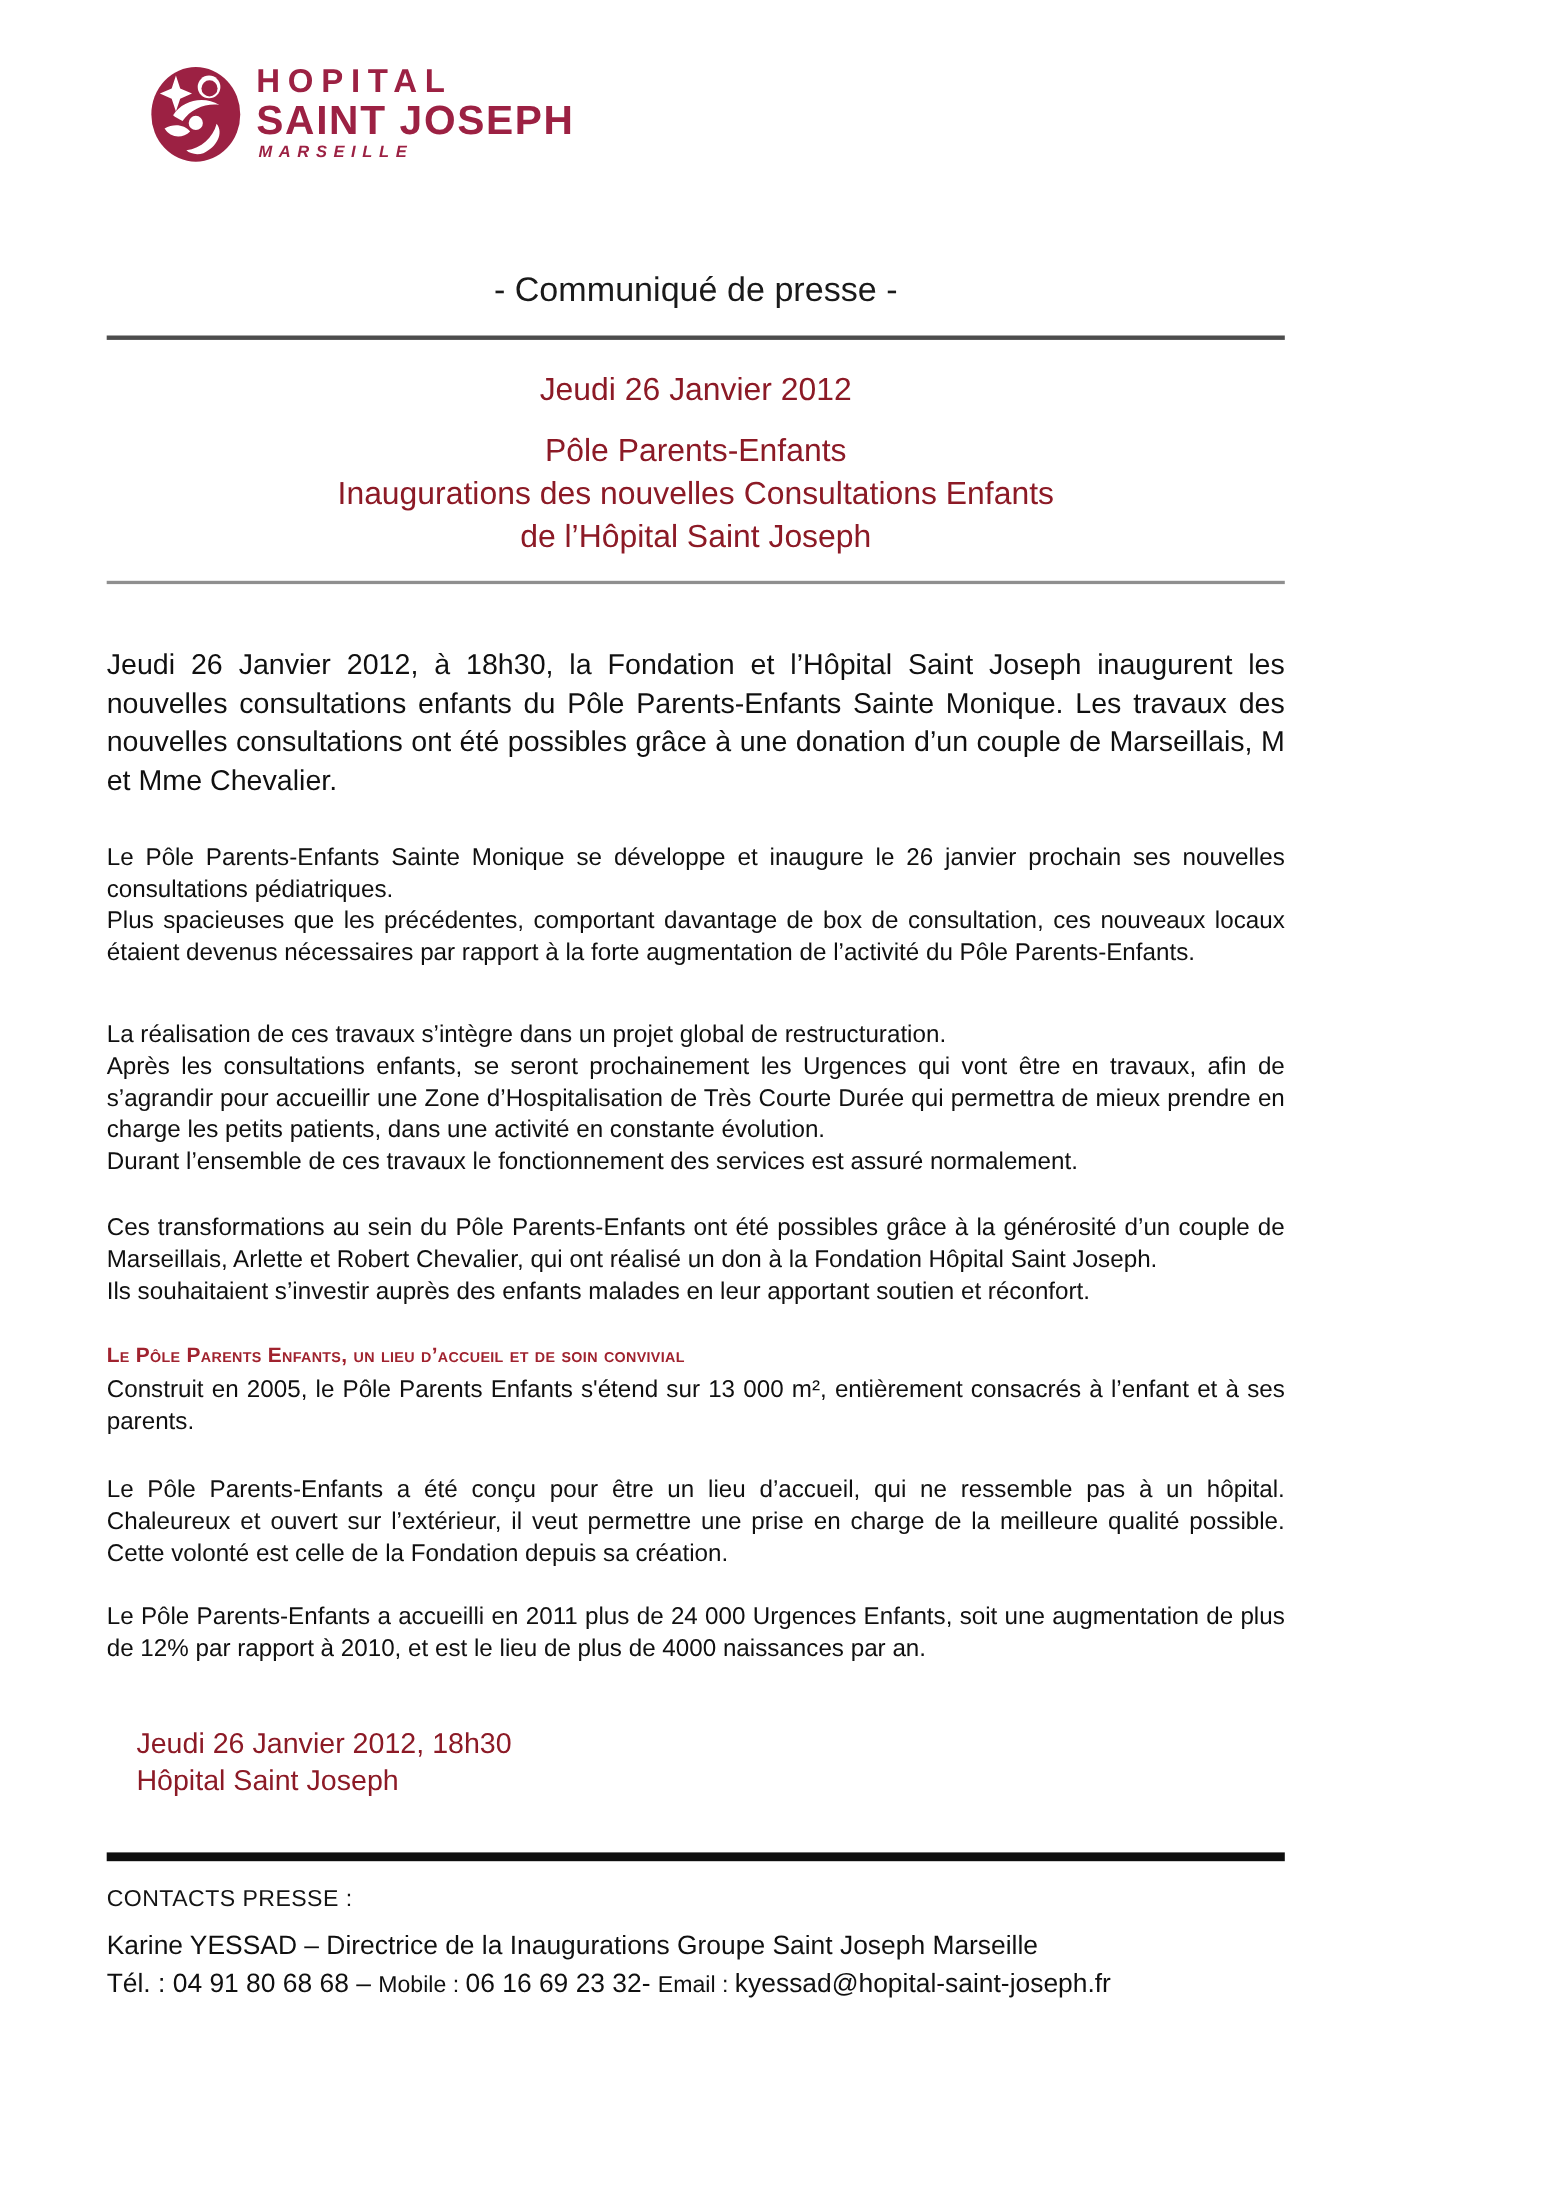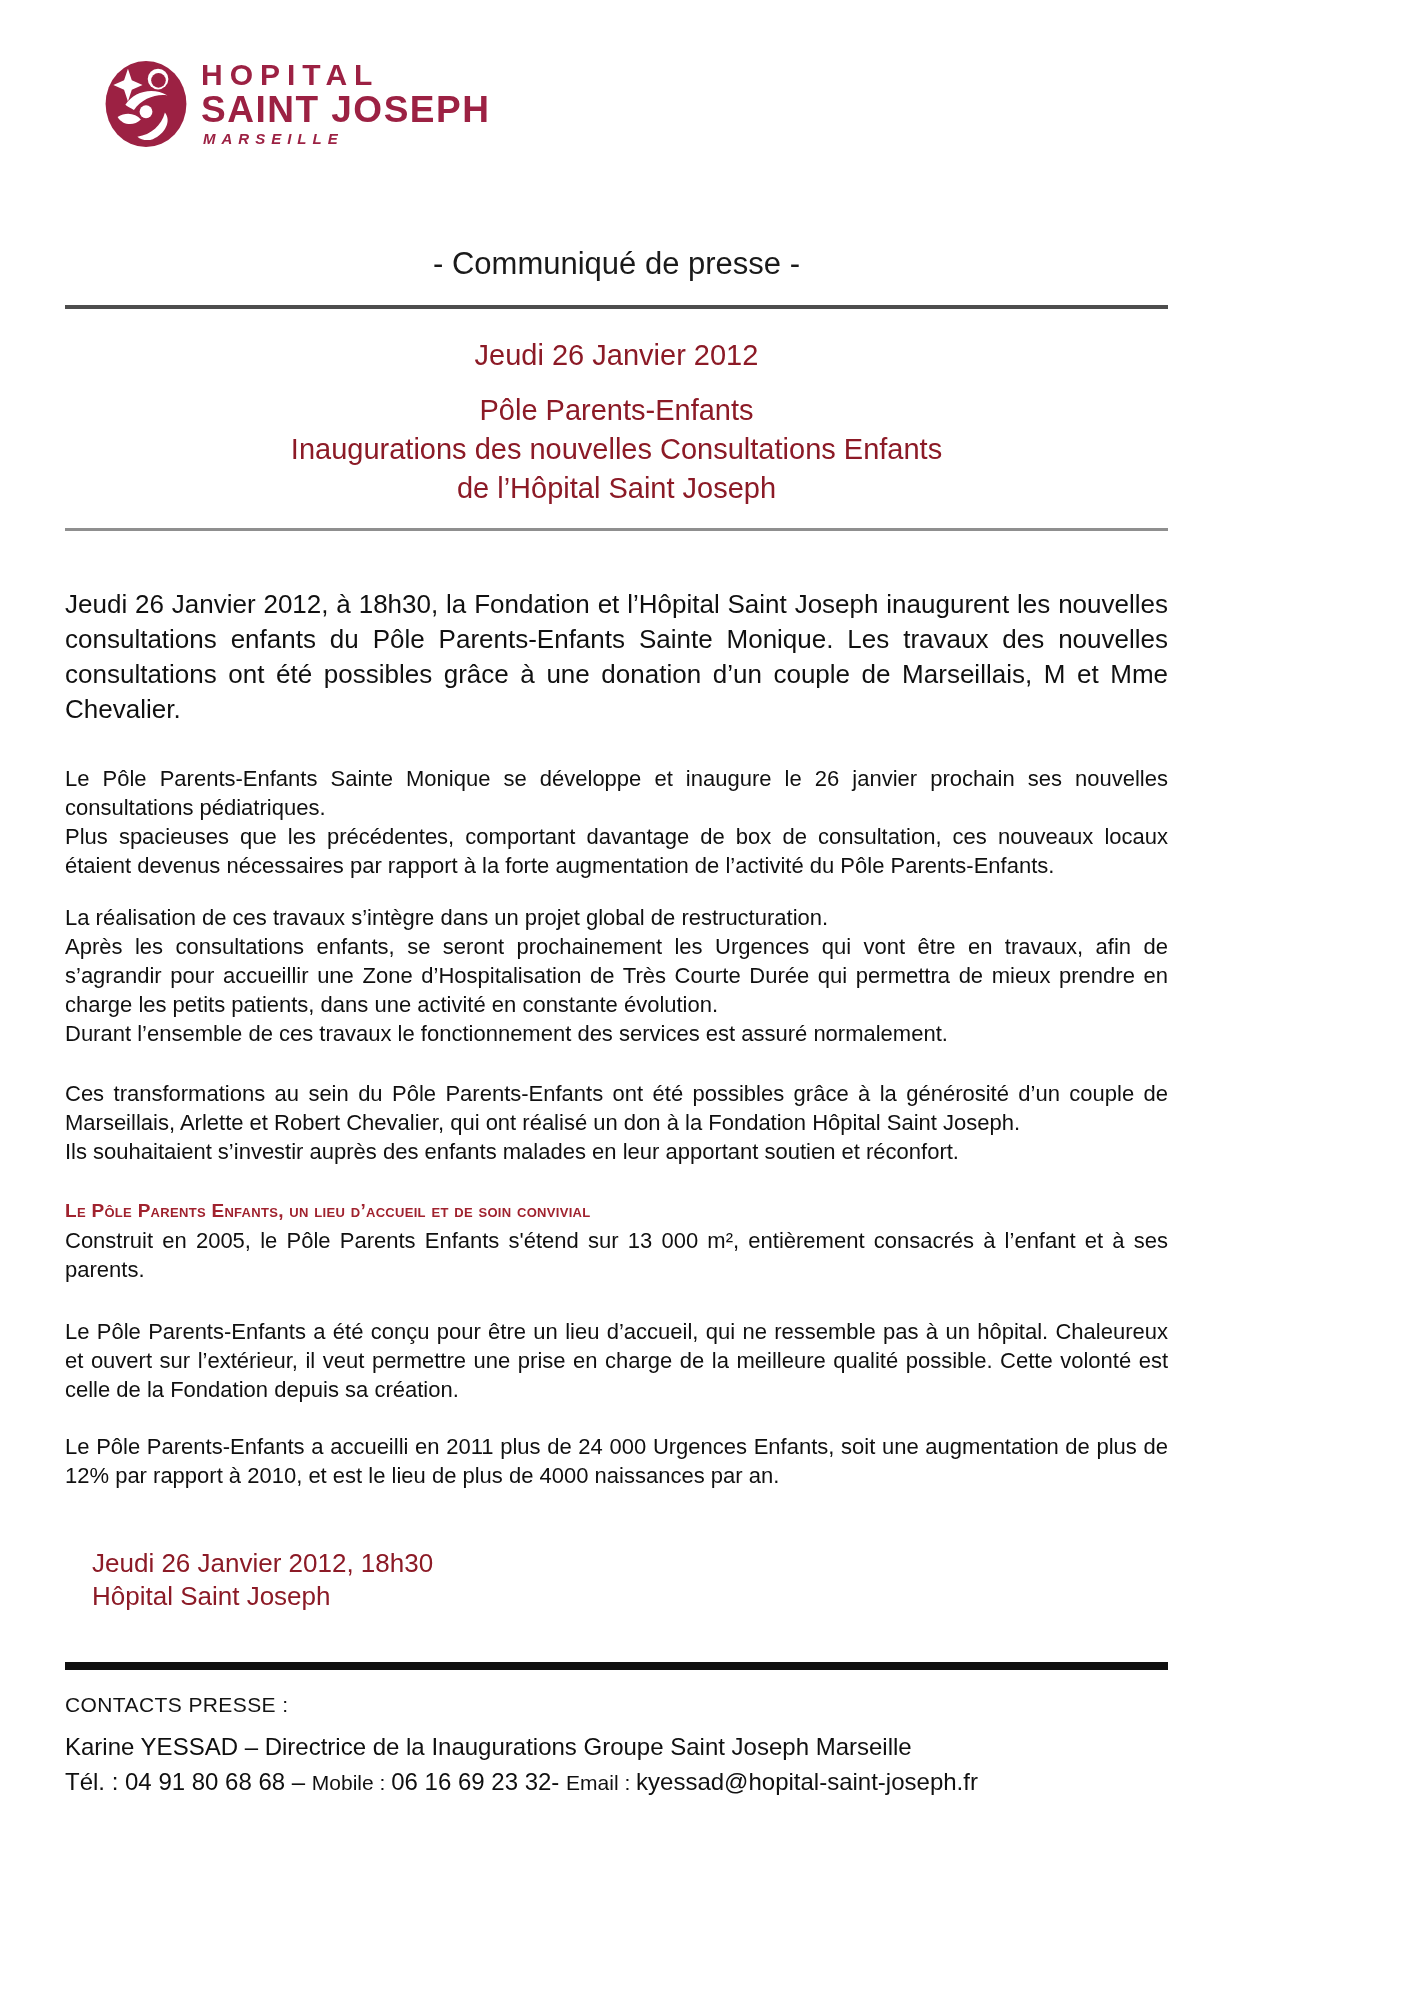--- a/index.html
+++ b/index.html
@@ -4,21 +4,21 @@
 <style>
   * { margin: 0; padding: 0; box-sizing: border-box; }
   html, body { background: #ffffff; }
   .page {
     position: relative;
     width: 1261px;
     height: 2000px;
     background: #ffffff;
     font-family: "Liberation Sans", sans-serif;
     color: #111111;
-    padding: 0 93px 0 65px;
+    padding: 0 93px 0 97px;
     overflow: hidden;
   }
   
   .logo-row { margin: 58px 0 0 38px; display: flex; align-items: center; }
   .logo-mark { width: 86px; height: 92px; flex: 0 0 auto; }
   .logo-text { margin-left: 12px; color: #9c2143; }
   .logo-line1 { font-size: 30px; font-weight: 600; letter-spacing: 7px; line-height: 32px; }
   .logo-line2 { font-size: 37px; font-weight: 700; letter-spacing: 1.5px; line-height: 38px; }
   .logo-line3 { font-size: 15px; font-weight: 700; letter-spacing: 6px; line-height: 20px; margin-left: 2px; font-style: italic; }
   
@@ -35,21 +35,21 @@
   .lead {
     margin-top: 56px;
     font-size: 26px;
     line-height: 35px;
     text-align: justify;
     color: #101010;
   }
   
   .grp p { font-size: 22px; line-height: 29px; text-align: justify; color: #101010; }
   .grp-1 { margin-top: 37px; }
-  .grp-2 { margin-top: 23px; }
+  .grp-2 { margin-top: 45px; }
   .grp-3 { margin-top: 31px; }
   .grp-4 { margin-top: 0; }
   .grp-5 { margin-top: 33px; }
   .grp-6 { margin-top: 28px; }
   .section-heading {
     margin-top: 30px;
     font-size: 19px;
     line-height: 30px;
     font-variant: small-caps;
     letter-spacing: 0.3px;

